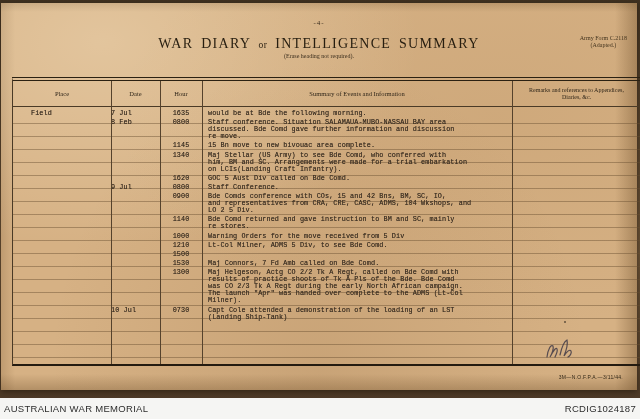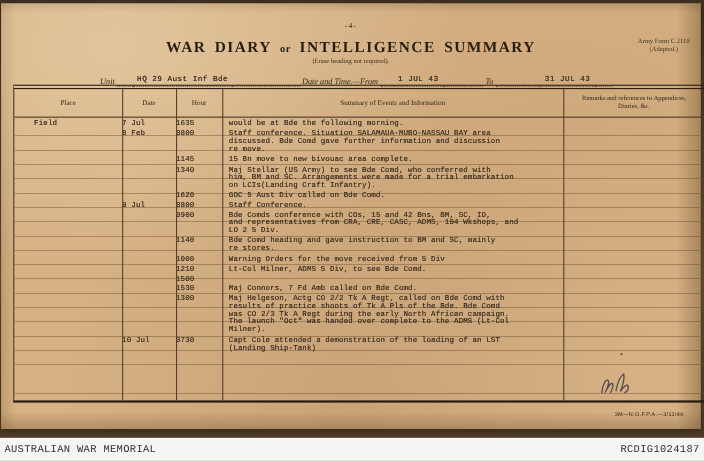--- a/index.html
+++ b/index.html
@@ -26,21 +26,21 @@
     box-shadow:0 2px 6px rgba(30,20,8,0.55);
   }
 
   .page-num { position:absolute; top:16px; left:0; right:0; text-align:center;
     font-size:7px; letter-spacing:1px; color:#3a2d1e; }
 
   .form-ref { position:absolute; top:32px; right:10px; text-align:center;
     font-size:6px; line-height:7px; color:#44351f; }
 
   .title-row { position:absolute; top:33px; left:0; right:0; text-align:center;
-    font-weight:bold; font-size:14px; letter-spacing:1.3px; word-spacing:3px; color:#271e10; }
+    font-weight:normal; font-size:14px; letter-spacing:1.3px; word-spacing:3px; color:#271e10; }
   .title-or { font-size:9.5px; letter-spacing:0.5px; }
 
   .subtitle { position:absolute; top:50px; left:0; right:0; text-align:center;
     font-size:6px; color:#3c2f1e; }
 
   
   .meta-row { position:absolute; top:62px; left:88px; right:80px; height:14px;
     display:flex; align-items:flex-end; }
   .mlabel { font-style:italic; font-size:7.5px; color:#33291a; padding:0 2px 1px 2px; white-space:nowrap; }
   .typed { font-family:"Liberation Mono","DejaVu Sans Mono",monospace; font-size:7px;
@@ -67,34 +67,34 @@
       rgba(104,78,48,0.45) 12.1px, rgba(104,78,48,0.45) 13px); }
 
   .entry { position:relative; display:grid; grid-template-columns:98px 49px 42px 310px 1fr;
     margin-bottom:2.2px;
     font-family:"Liberation Mono","DejaVu Sans Mono",monospace;
     font-size:6.8px; line-height:7px; letter-spacing:0.1px; color:#3e3124;
     text-shadow:0 0 0.4px rgba(62,49,36,0.75); }
   .entry:last-child { margin-top:3px; }
   .c-place { padding-left:18px; }
   .c-date { }
-  .c-hour { text-align:left; }
+  .c-hour { text-align:center; }
   .c-summary { white-space:pre-line; padding:0 4px 0 6px; }
 
   .initials { position:absolute; left:531px; top:256px; width:36px; height:24px; }
   .pencil-dot { position:absolute; left:551px; top:240px; width:2px; height:2px;
     border-radius:50%; background:rgba(58,48,38,0.75); }
 
   .print-code { position:absolute; top:371px; right:14px; font-size:5px;
     letter-spacing:0.3px; color:#322717; font-family:"Liberation Sans",sans-serif; }
 
   
   .footer-bar { position:absolute; left:0; right:0; bottom:0; height:21px;
     background:#f5f5f3; display:flex; align-items:center; justify-content:space-between;
-    padding:0 4px; font-family:Liberation Mono, monospace; font-size:9.5px;
+    padding:0 4px; font-family:Liberation Sans, sans-serif; font-size:9.5px;
     letter-spacing:0.3px; color:#2d2d2d; }
 </style>
 </head>
 <body>
 
 <div class="stage">
   <div class="backing"></div>
 
   <div class="paper">
     <div class="page-num">-4-</div>
@@ -104,34 +104,20 @@
       <div>(Adapted.)</div>
     </div>
 
     <div class="title-row">
       <span>WAR DIARY</span>
       <span class="title-or">or</span>
       <span>INTELLIGENCE SUMMARY</span>
     </div>
     <div class="subtitle">(Erase heading not required).</div>
 
-    <div class="meta-row">
-      <span class="mlabel">Unit</span>
-      <span class="leader l-a"></span>
-      <span class="typed">HQ 29 Aust Inf Bde</span>
-      <span class="leader l-b"></span>
-      <span class="mlabel">Date and Time.—From</span>
-      <span class="leader l-c"></span>
-      <span class="typed">1 JUL 43</span>
-      <span class="leader l-d"></span>
-      <span class="mlabel">To</span>
-      <span class="leader l-e"></span>
-      <span class="typed">31 JUL 43</span>
-      <span class="leader l-f"></span>
-    </div>
 
     <div class="wtable">
       <div class="thead">
         <div>Place</div>
         <div>Date</div>
         <div>Hour</div>
         <div>Summary of Events and Information</div>
         <div class="th-remarks">Remarks and references to Appendices, Diaries, &amp;c.</div>
       </div>
 
@@ -197,21 +183,21 @@
 and representatives from CRA, CRE, CASC, ADMS, 104 Wkshops, and
 LO 2 5 Div.</div>
     <div class="c-remarks"></div>
   </div>
 
 
   <div class="entry">
     <div class="c-place"></div>
     <div class="c-date"></div>
     <div class="c-hour">1140</div>
-    <div class="c-summary">Bde Comd heading and gave instruction to BM and SC, mainly
+    <div class="c-summary">Bde Comd returned and gave instruction to BM and SC, mainly
 re stores.</div>
     <div class="c-remarks"></div>
   </div>
 
   <div class="entry">
     <div class="c-place"></div>
     <div class="c-date"></div>
     <div class="c-hour">1000</div>
     <div class="c-summary">Warning Orders for the move received from 5 Div</div>
     <div class="c-remarks"></div>
@@ -240,21 +226,21 @@
     <div class="c-remarks"></div>
   </div>
 
   <div class="entry">
     <div class="c-place"></div>
     <div class="c-date"></div>
     <div class="c-hour">1300</div>
     <div class="c-summary">Maj Helgeson, Actg CO 2/2 Tk A Regt, called on Bde Comd with
 results of practice shoots of Tk A Pls of the Bde. Bde Comd
 was CO 2/3 Tk A Regt during the early North African campaign.
-The launch "Oct" was handed over complete to the ADMS (Lt-Col
+The launch "Apr" was handed over complete to the ADMS (Lt-Col
 Milner).</div>
     <div class="c-remarks"></div>
   </div>
 
   <div class="entry">
     <div class="c-place"></div>
     <div class="c-date">10 Jul</div>
     <div class="c-hour">0730</div>
     <div class="c-summary">Capt Cole attended a demonstration of the loading of an LST
 (Landing Ship-Tank)</div>

